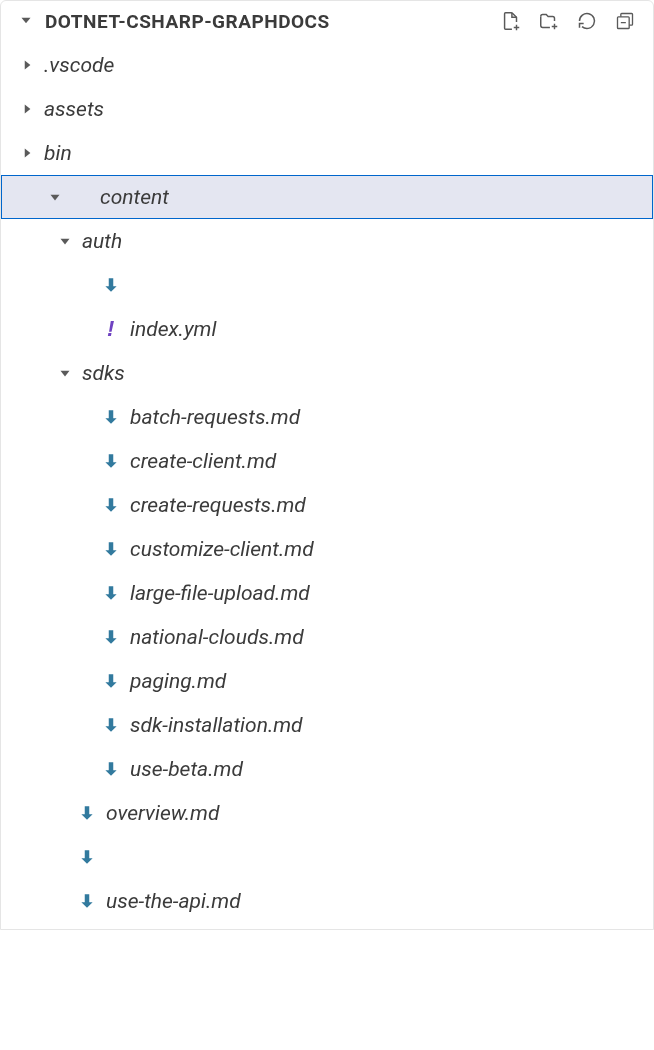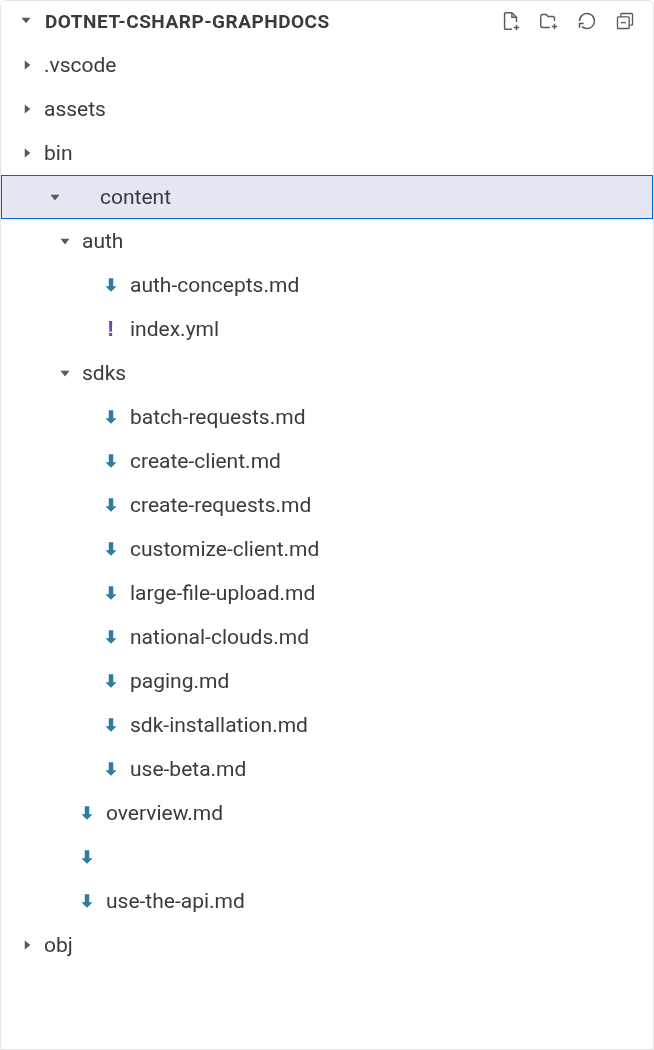--- a/index.html
+++ b/index.html
@@ -6,21 +6,21 @@
     html, body { height: 100%; }
     body {
       font-family: -apple-system, BlinkMacSystemFont, "Segoe UI", Roboto, sans-serif;
       font-size: 20px;
       color: #3b3b3b;
       background: #ffffff;
       overflow: hidden;
     }
     .explorer {
       width: 654px;
-      height: 1050px;
+      height: 930px;
       border: 1px solid #e5e5e5;
       border-radius: 6px 6px 0 0;
       overflow: hidden;
       background: #ffffff;
     }
     .header {
       display: flex;
       align-items: center;
       padding: 8px 10px 8px 14px;
       gap: 4px;
@@ -59,20 +59,21 @@
     .tree {
       padding: 2px 0 0 0;
     }
     .tree-row {
       display: flex;
       align-items: center;
       height: 44px;
       padding-left: 14px;
       cursor: pointer;
       border: 1px solid transparent;
+      font-style: italic;
     }
     .tree-row.selected {
       background: #e4e6f1;
       border: 1px solid #0066cc;
       gap: 28px;
     }
     .indent {
       display: inline-block;
       height: 1px;
     }
@@ -193,21 +194,20 @@
         <span class="label">auth</span>
       </div>
       <div class="tree-row file-row">
         <span class="indent" style="width: 62px;"></span>
         <span class="twistie"></span>
         <span class="file-icon">
           <svg width="18" height="18" viewBox="0 0 16 16">
             <path fill="#327a9e" d="M8 2 L13 7 L10 7 L10 14 L6 14 L6 7 L3 7 Z" transform="rotate(180 8 8)"></path>
           </svg>
         </span>
-        <span class="label">auth-concepts.md</span>
       </div>
       <div class="tree-row file-row">
         <span class="indent" style="width: 62px;"></span>
         <span class="twistie"></span>
         <span class="file-icon">
           <svg width="16" height="22" viewBox="0 0 16 22">
             <text x="4" y="18" font-size="22" font-weight="900" font-family="Arial" fill="#6f42c1">!</text>
           </svg>
         </span>
         <span class="label">index.yml</span>

